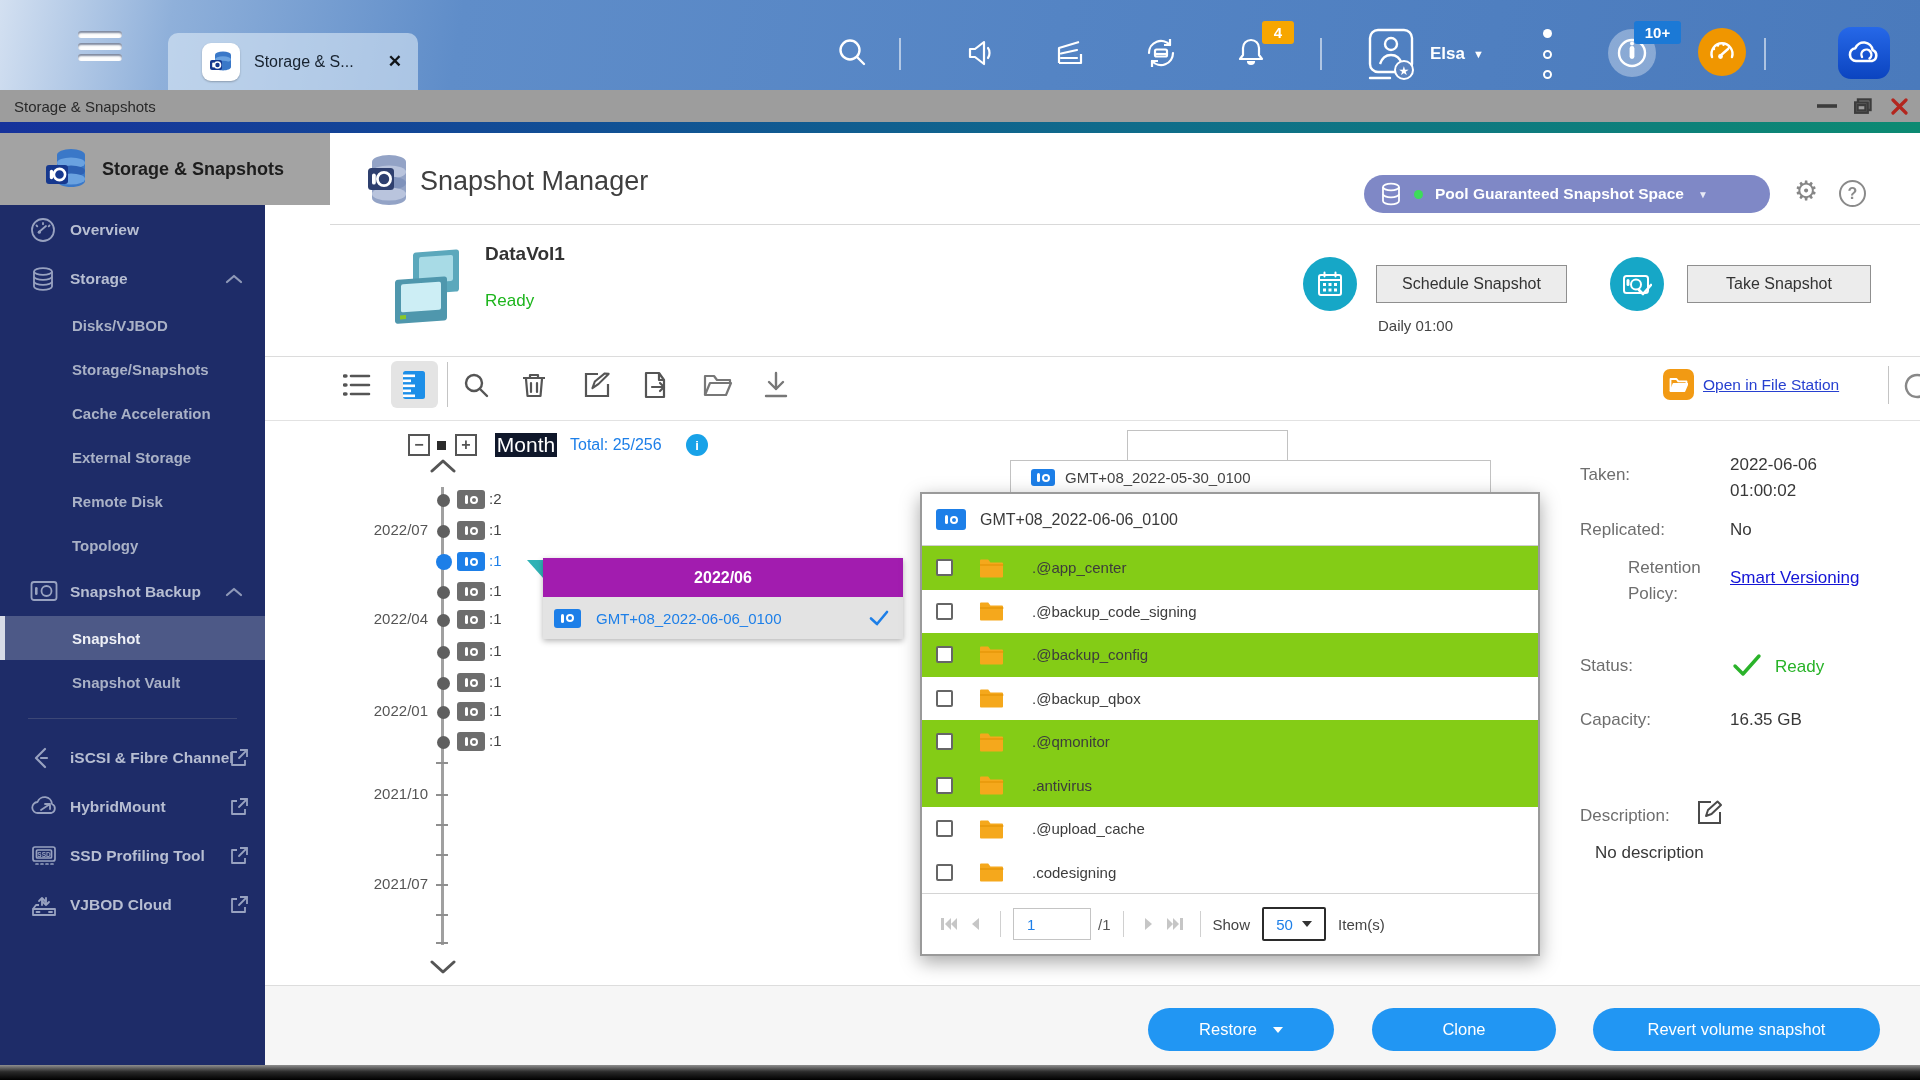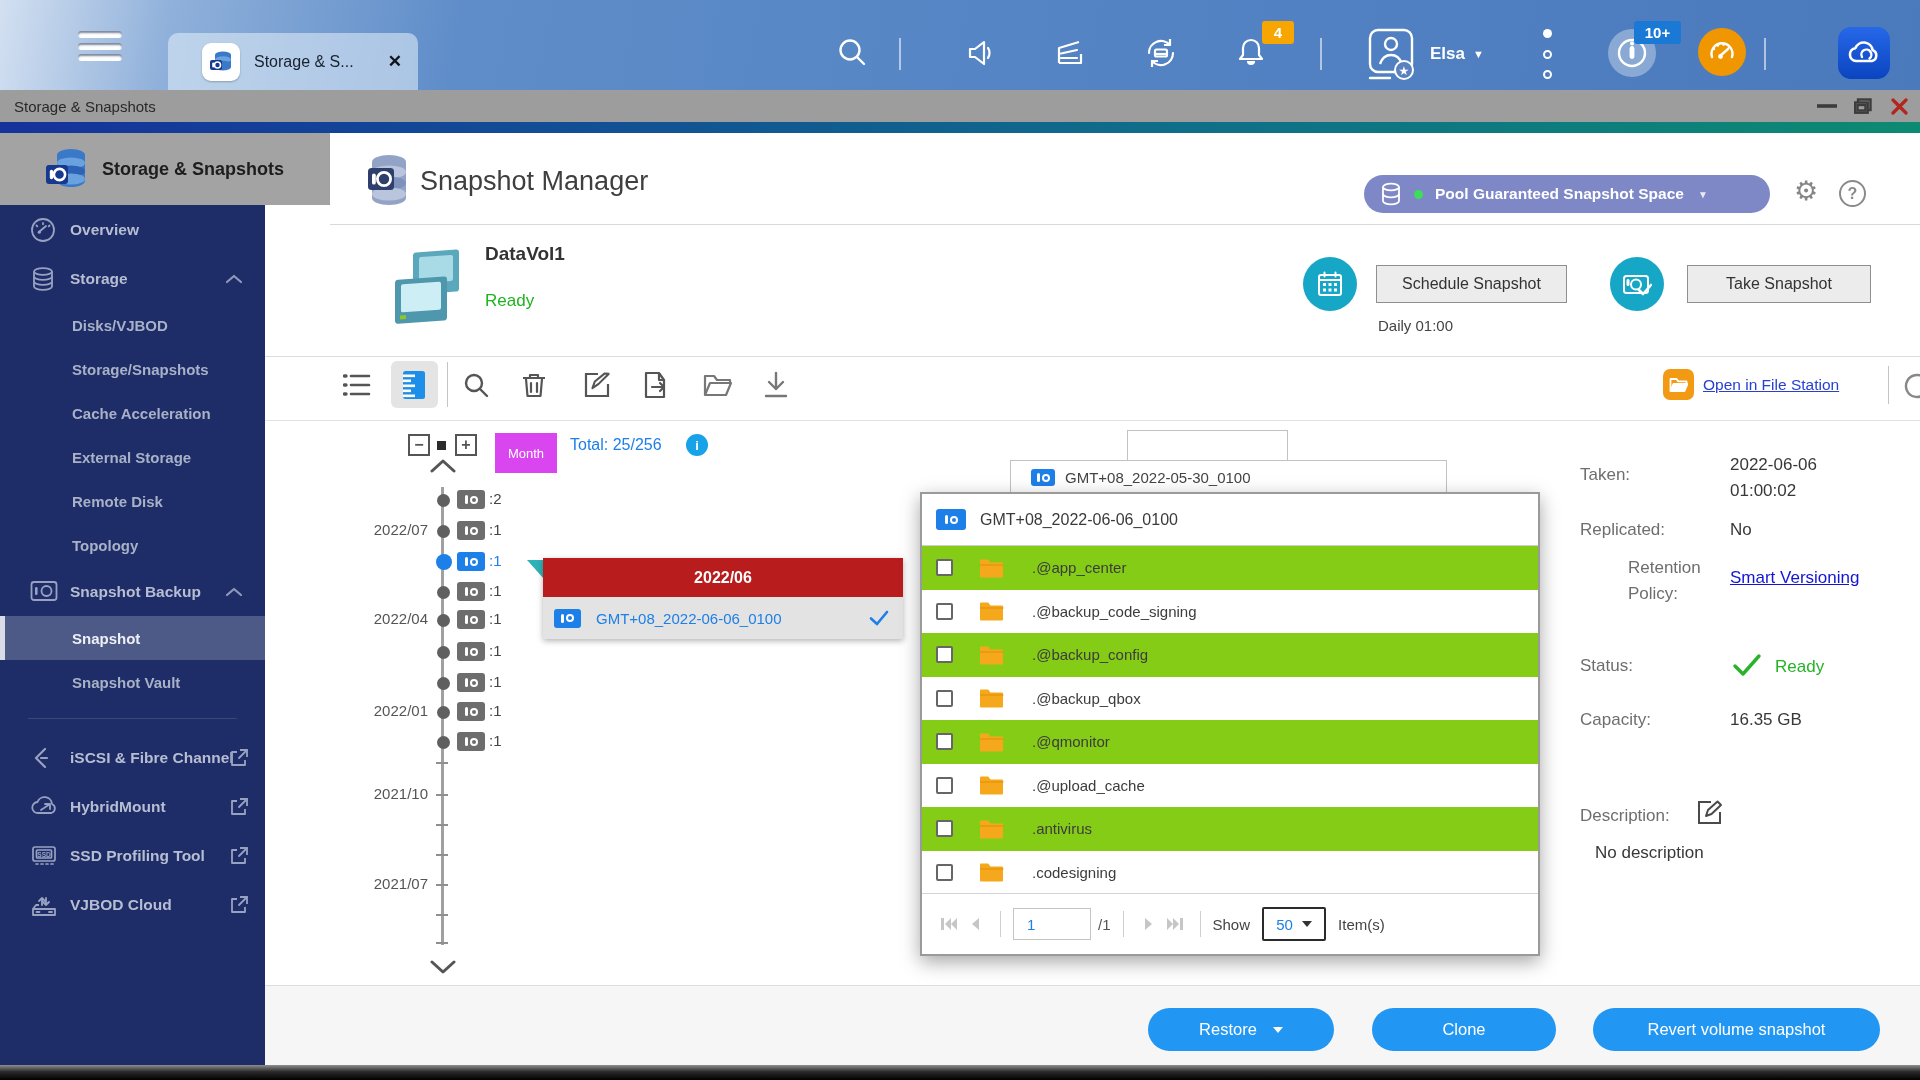--- a/index.html
+++ b/index.html
@@ -77,40 +77,40 @@
   #tool-sep{position:absolute;left:447px;top:362px;width:1px;height:45px;background:#c4c4c4}
   #ofs-btn{position:absolute;left:1663px;top:369px;width:31px;height:31px;border-radius:7px;background:#f29a13;display:flex;align-items:center;justify-content:center;cursor:pointer}
   #ofs-link{position:absolute;left:1703px;top:376px;font-size:15.5px;color:#2740d0;text-decoration:underline;cursor:pointer}
   #tool-sep2{position:absolute;left:1888px;top:366px;width:1px;height:38px;background:#c4c4c4}
   #refresh-partial{position:absolute;left:1902px;top:371px;color:#888}
   #content-divider3{position:absolute;left:265px;top:420px;right:0;height:1px;background:#e2e2e2}
 
   
   .zoombox{position:absolute;width:22px;height:22px;border:2px solid #555;background:#fff;color:#555;font-weight:bold;font-size:16px;display:flex;align-items:center;justify-content:center;cursor:pointer;line-height:1}
   #zoom-ind{position:absolute;left:437px;top:441px;width:9px;height:9px;background:#2b2b2b}
-  #scale-badge{position:absolute;left:495px;top:433px;width:62px;height:40px;background:#d946ef;color:#fff;font-size:13px;display:flex;align-items:center;justify-content:center}
+  #scale-badge{position:absolute;left:495px;top:433px;width:62px;height:24px;background:#0f172a;color:#fff;font-size:21px;display:flex;align-items:center;justify-content:center}
   #total-label{position:absolute;left:570px;top:436px;font-size:16px;color:#1d7fe8}
   #tl-info{position:absolute;left:686px;top:434px;width:22px;height:22px;border-radius:50%;background:#18a2e8;color:#fff;font-weight:bold;font-size:13px;display:flex;align-items:center;justify-content:center;cursor:pointer}
   #tl-line{position:absolute;left:441px;top:487px;width:3px;height:458px;background:#a0a0a0}
   .tl-chev{position:absolute;left:430px;color:#555;cursor:pointer}
   .tl-dot{position:absolute;border-radius:50%;background:#5f5f5f}
   .tl-dot.sel{background:#1d7fe8}
   .cam{display:inline-flex;align-items:center;justify-content:center;gap:2px;border-radius:3px;background:#6d6d6d}
   .cam .b{width:3px;height:9px;background:#fff;border-radius:1.5px}
   .cam .r{width:8px;height:8px;border:2.2px solid #fff;border-radius:50%}
   .tl-cam{position:absolute;width:28px;height:19px;cursor:pointer}
   .tl-cam.sel{background:#1d7fe8}
   .tl-count{position:absolute;font-size:15px;color:#444}
   .tl-count.sel{color:#1d7fe8}
   .tl-label{position:absolute;left:330px;width:98px;text-align:right;font-size:15px;color:#555}
   .tl-tick{position:absolute;left:436px;width:12px;height:2px;background:#8f8f8f}
 
   
   #month-card{position:absolute;left:543px;top:558px;width:360px;box-shadow:0 2px 6px rgba(0,0,0,.3);z-index:6}
-  #month-card .mc-head{height:39px;background:#b91c1c;color:#fff;font-weight:bold;font-size:16px;display:flex;align-items:center;justify-content:center}
+  #month-card .mc-head{height:39px;background:#a21caf;color:#fff;font-weight:bold;font-size:16px;display:flex;align-items:center;justify-content:center}
   #month-card .mc-row{height:42px;background:#e3e3e3;display:flex;align-items:center;cursor:pointer}
   #month-card .mc-row .cam{width:27px;height:19px;background:#1d7fe8;margin-left:11px;flex:0 0 auto}
   #month-card .mc-name{margin-left:15px;font-size:15px;color:#1d7fe8}
   #month-card .mc-check{margin-left:auto;margin-right:14px}
   #mc-notch{position:absolute;left:527px;top:560px;width:0;height:0;border-right:17px solid #2fb2b5;border-bottom:19px solid transparent;z-index:6}
 
   
   .stackbox{position:absolute;background:#fff;border:1px solid #c2c2c2;z-index:7;overflow:hidden}
   #stack2 .srow{position:absolute;left:20px;top:8px;display:flex;align-items:center}
   #stack2 .cam{width:24px;height:17px;background:#1d7fe8}
@@ -691,21 +691,21 @@
       <span class="mc-name">GMT+08_2022-06-06_0100</span>
       <span class="mc-check">
         <svg width="20" height="16" viewBox="0 0 20 16" fill="none" stroke="#1d7fe8" stroke-width="2.6" stroke-linecap="round" stroke-linejoin="round">
             <path d="M2 8.5L8 14 18 2"></path>
           </svg>
       </span>
     </div>
   </div>
 
   <div class="stackbox" style="left:1127px;top:430px;width:161px;height:32px"></div>
-  <div class="stackbox" id="stack2" style="left:1010px;top:460px;width:437px;height:33px">
+  <div class="stackbox" id="stack2" style="left:1010px;top:460px;width:481px;height:33px">
     <div class="srow">
       <span class="cam">
           <span class="b"></span>
           <span class="r"></span>
         </span>
       <span class="sname">GMT+08_2022-05-30_0100</span>
     </div>
   </div>
 
   <div id="popup">
@@ -760,39 +760,39 @@
         <div class="folder-row odd">
           <span class="fr-check"></span>
           <span class="fr-folder">
             <svg width="25" height="20" viewBox="0 0 25 20">
               <path d="M1 18.5V2.5a1 1 0 0 1 1-1h7.2l2.2 3h11.6a1 1 0 0 1 1 1v13a1 1 0 0 1-1 1H2a1 1 0 0 1-1-1z" fill="#f5a81c"></path>
               <path d="M1 7h23.5" stroke="#e08f00" stroke-width="1"></path>
             </svg>
           </span>
           <span class="fr-name">.@qmonitor</span>
         </div>
+        <div class="folder-row odd">
+          <span class="fr-check"></span>
+          <span class="fr-folder">
+            <svg width="25" height="20" viewBox="0 0 25 20">
+              <path d="M1 18.5V2.5a1 1 0 0 1 1-1h7.2l2.2 3h11.6a1 1 0 0 1 1 1v13a1 1 0 0 1-1 1H2a1 1 0 0 1-1-1z" fill="#f5a81c"></path>
+              <path d="M1 7h23.5" stroke="#e08f00" stroke-width="1"></path>
+            </svg>
+          </span>
+          <span class="fr-name">.antivirus</span>
+        </div>
         <div class="folder-row">
           <span class="fr-check"></span>
           <span class="fr-folder">
             <svg width="25" height="20" viewBox="0 0 25 20">
               <path d="M1 18.5V2.5a1 1 0 0 1 1-1h7.2l2.2 3h11.6a1 1 0 0 1 1 1v13a1 1 0 0 1-1 1H2a1 1 0 0 1-1-1z" fill="#f5a81c"></path>
               <path d="M1 7h23.5" stroke="#e08f00" stroke-width="1"></path>
             </svg>
           </span>
           <span class="fr-name">.@upload_cache</span>
-        </div>
-        <div class="folder-row odd">
-          <span class="fr-check"></span>
-          <span class="fr-folder">
-            <svg width="25" height="20" viewBox="0 0 25 20">
-              <path d="M1 18.5V2.5a1 1 0 0 1 1-1h7.2l2.2 3h11.6a1 1 0 0 1 1 1v13a1 1 0 0 1-1 1H2a1 1 0 0 1-1-1z" fill="#f5a81c"></path>
-              <path d="M1 7h23.5" stroke="#e08f00" stroke-width="1"></path>
-            </svg>
-          </span>
-          <span class="fr-name">.antivirus</span>
         </div>
         <div class="folder-row">
           <span class="fr-check"></span>
           <span class="fr-folder">
             <svg width="25" height="20" viewBox="0 0 25 20">
               <path d="M1 18.5V2.5a1 1 0 0 1 1-1h7.2l2.2 3h11.6a1 1 0 0 1 1 1v13a1 1 0 0 1-1 1H2a1 1 0 0 1-1-1z" fill="#f5a81c"></path>
               <path d="M1 7h23.5" stroke="#e08f00" stroke-width="1"></path>
             </svg>
           </span>
           <span class="fr-name">.codesigning</span>

